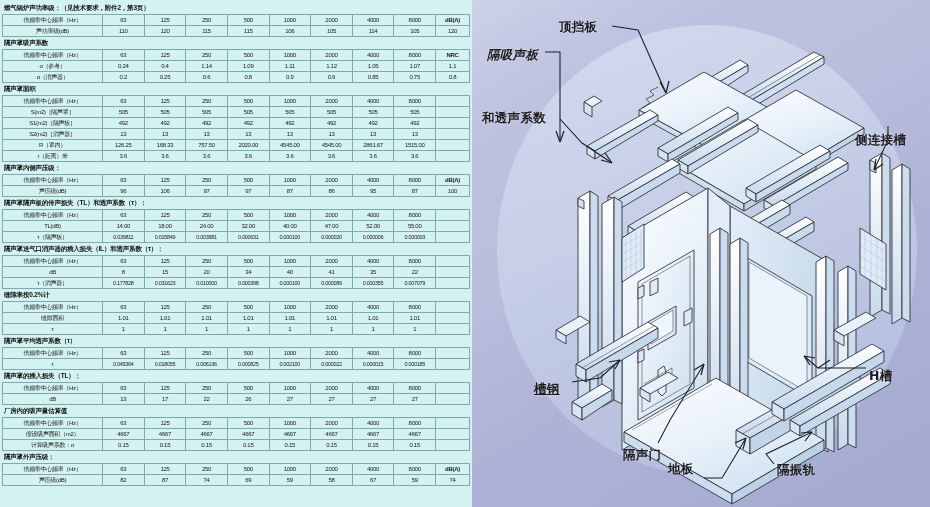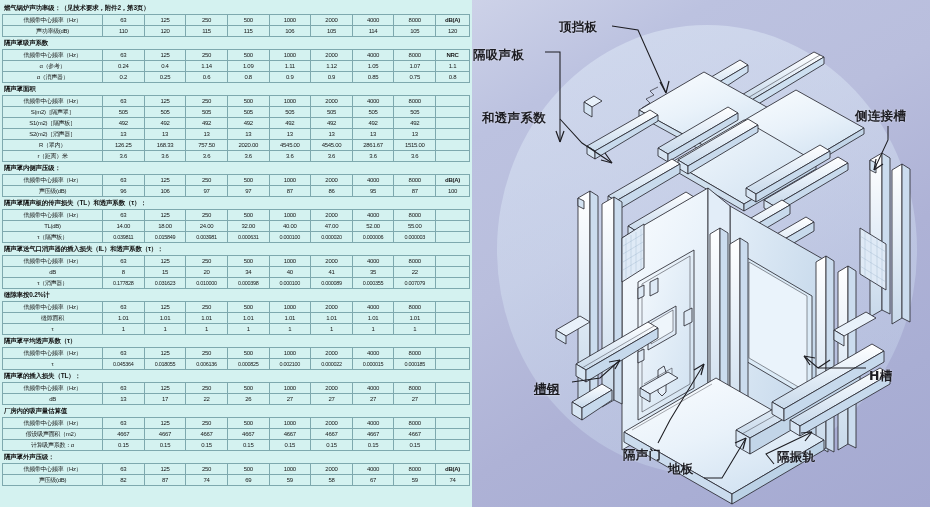--- a/index.html
+++ b/index.html
@@ -818,23 +818,23 @@
         <path d="M232 478 L250 478 L274 438"></path>
         <path d="M274 438 L271 449 M274 438 L263 443" stroke-width="1.2"></path>
 
         <path d="M302 464 L294 454 L340 432"></path>
         <path d="M340 432 L329 433 M340 432 L333 441" stroke-width="1.2"></path>
       </g>
     </svg>
 
     <div id="labels-host">
         <div class="dlabel" style="left: 87px; top: 19px;">顶挡板</div>
-        <div class="dlabel" style="left: 1px; top: 47px;">隔吸声板</div>
+        <div class="dlabel" style="left: 15px; top: 47px; font-style: italic;">隔吸声板</div>
         <div class="dlabel" style="left: 10px; top: 110px;">和透声系数</div>
-        <div class="dlabel" style="left: 383px; top: 108px;">侧连接槽</div>
+        <div class="dlabel" style="left: 383px; top: 132px;">侧连接槽</div>
         <div class="dlabel" style="left: 397px; top: 368px; text-align: right;">H槽</div>
         <div class="dlabel" style="left: 62px; top: 381px; text-decoration: underline;">槽钢</div>
         <div class="dlabel" style="left: 151px; top: 447px;">隔声门</div>
         <div class="dlabel" style="left: 196px; top: 461px;">地板</div>
-        <div class="dlabel" style="left: 305px; top: 449px;">隔振轨</div>
+        <div class="dlabel" style="left: 305px; top: 462px;">隔振轨</div>
       </div>
   </div>
 </div>
 
 </body></html>

